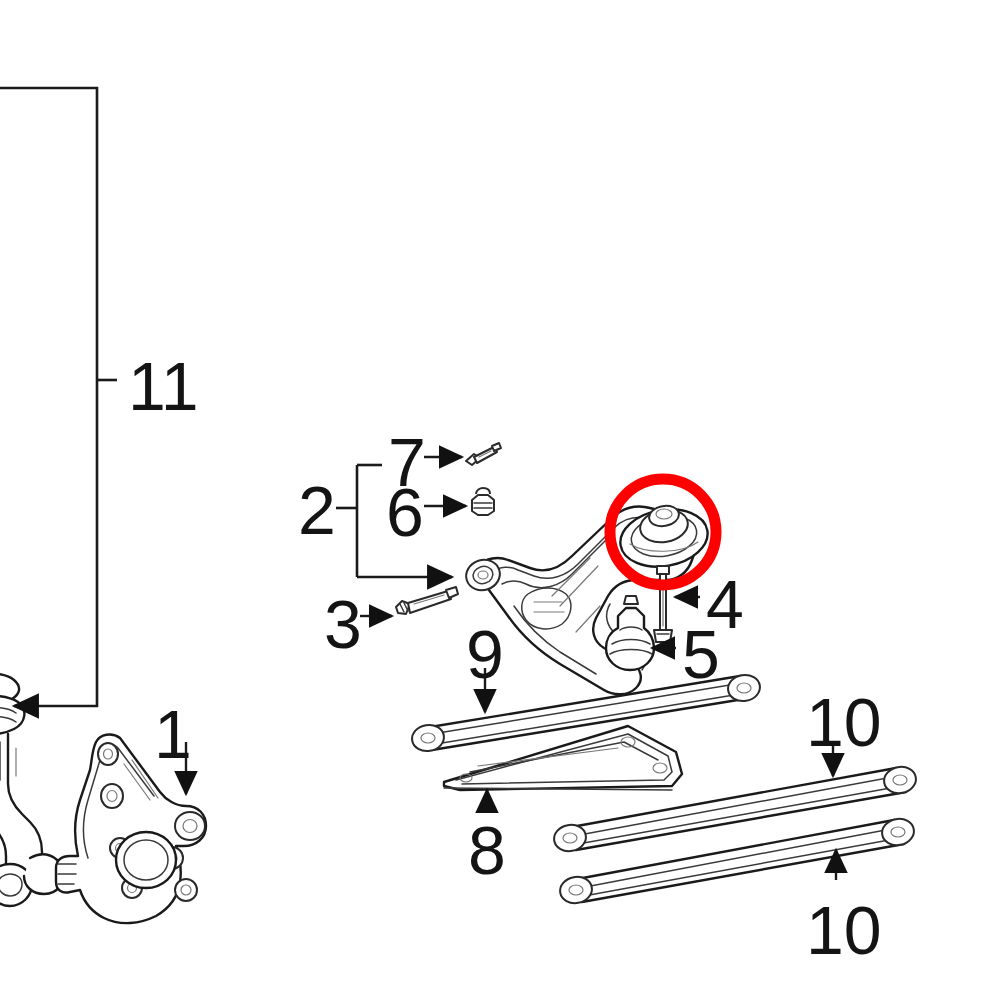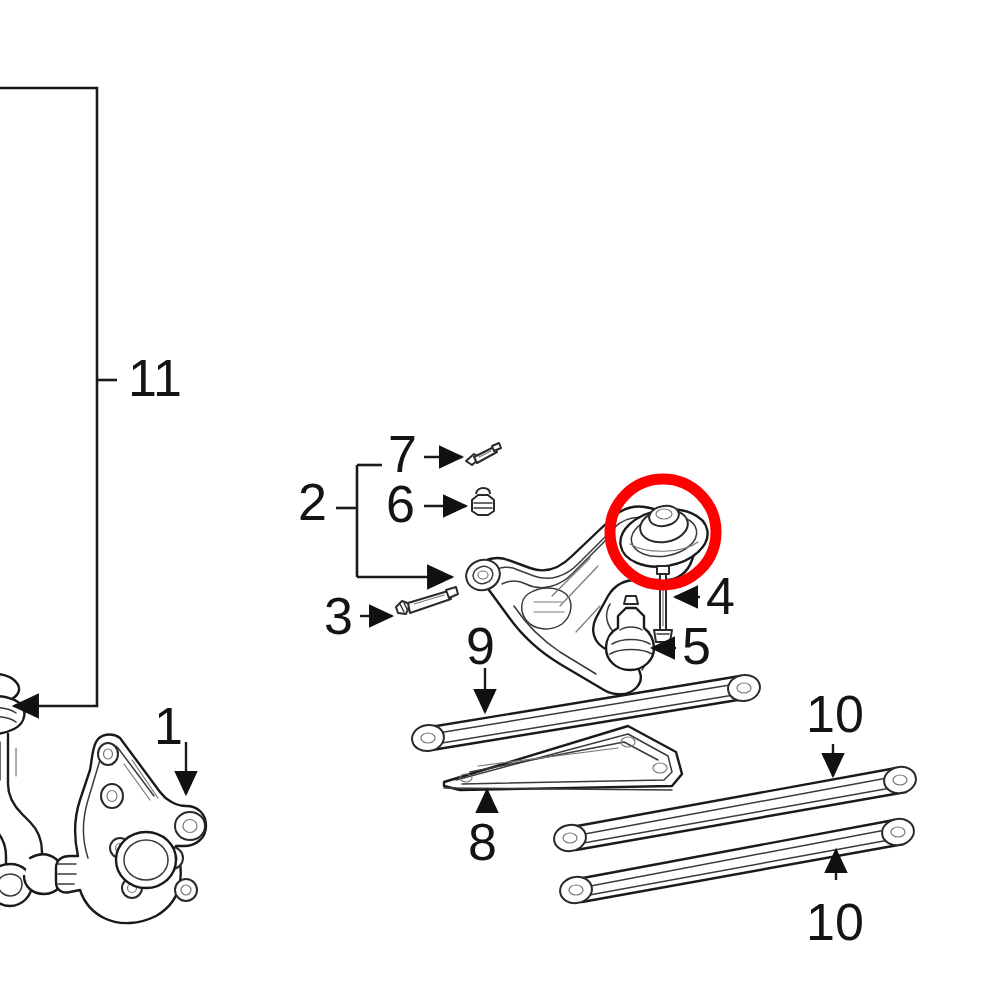--- a/index.html
+++ b/index.html
@@ -2,21 +2,21 @@
 <html><head>
 <meta charset="utf-8">
 <style>
   html,body{margin:0;padding:0;background:#ffffff;}
   body{width:1000px;height:1000px;overflow:hidden;
        font-family:"Liberation Sans","DejaVu Sans",sans-serif;}
   #diagram-root{position:relative;width:1000px;height:1000px;background:#fff;}
   svg.layer{position:absolute;left:0;top:0;width:1000px;height:1000px;}
   .callout{position:absolute;color:#141414;font-weight:400;line-height:1;
            white-space:nowrap;user-select:none;}
-  .c-xl{font-size:52px;}
+  .c-xl{font-size:68px;}
 </style>
 </head>
 <body>
 
 <div id="diagram-root">
 
   <svg class="layer" viewBox="0 0 1000 1000">
     <defs>
       <style>
         .ol{fill:#ffffff;stroke:#1a1a1a;stroke-width:2.4;stroke-linejoin:round;stroke-linecap:round;}

